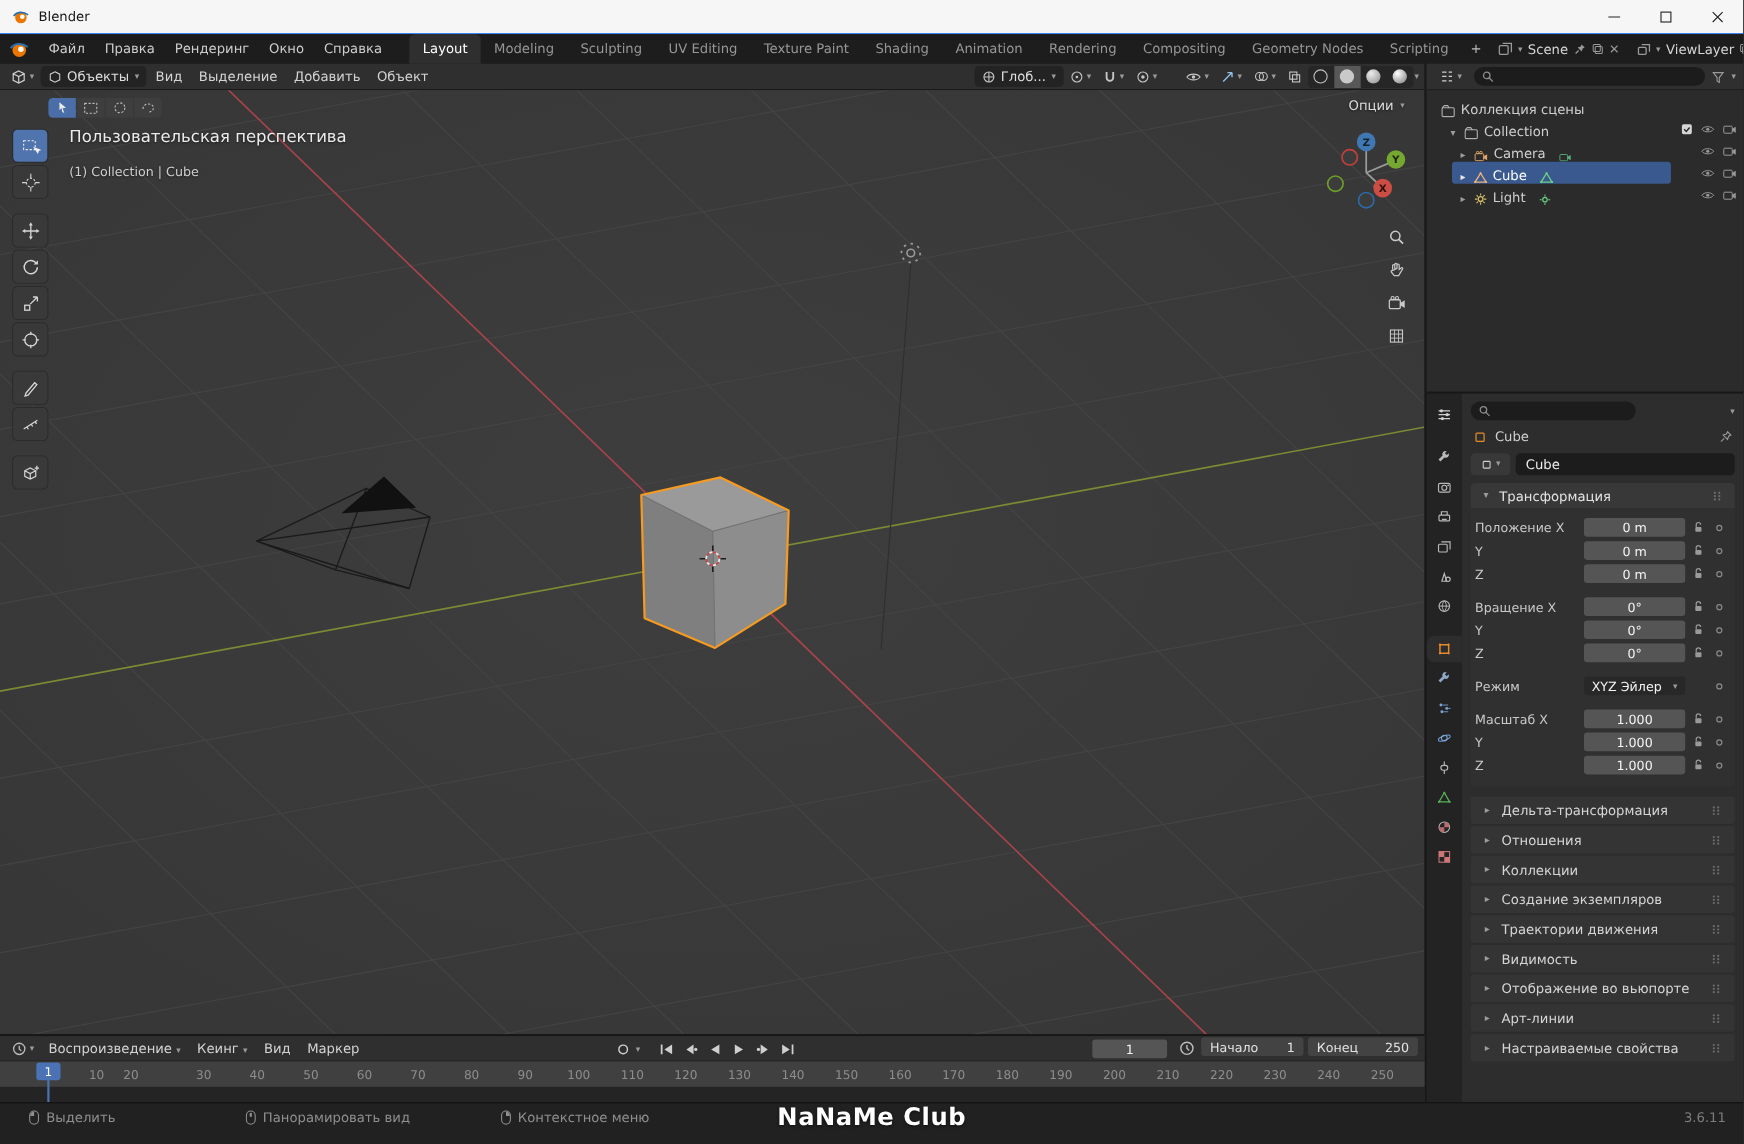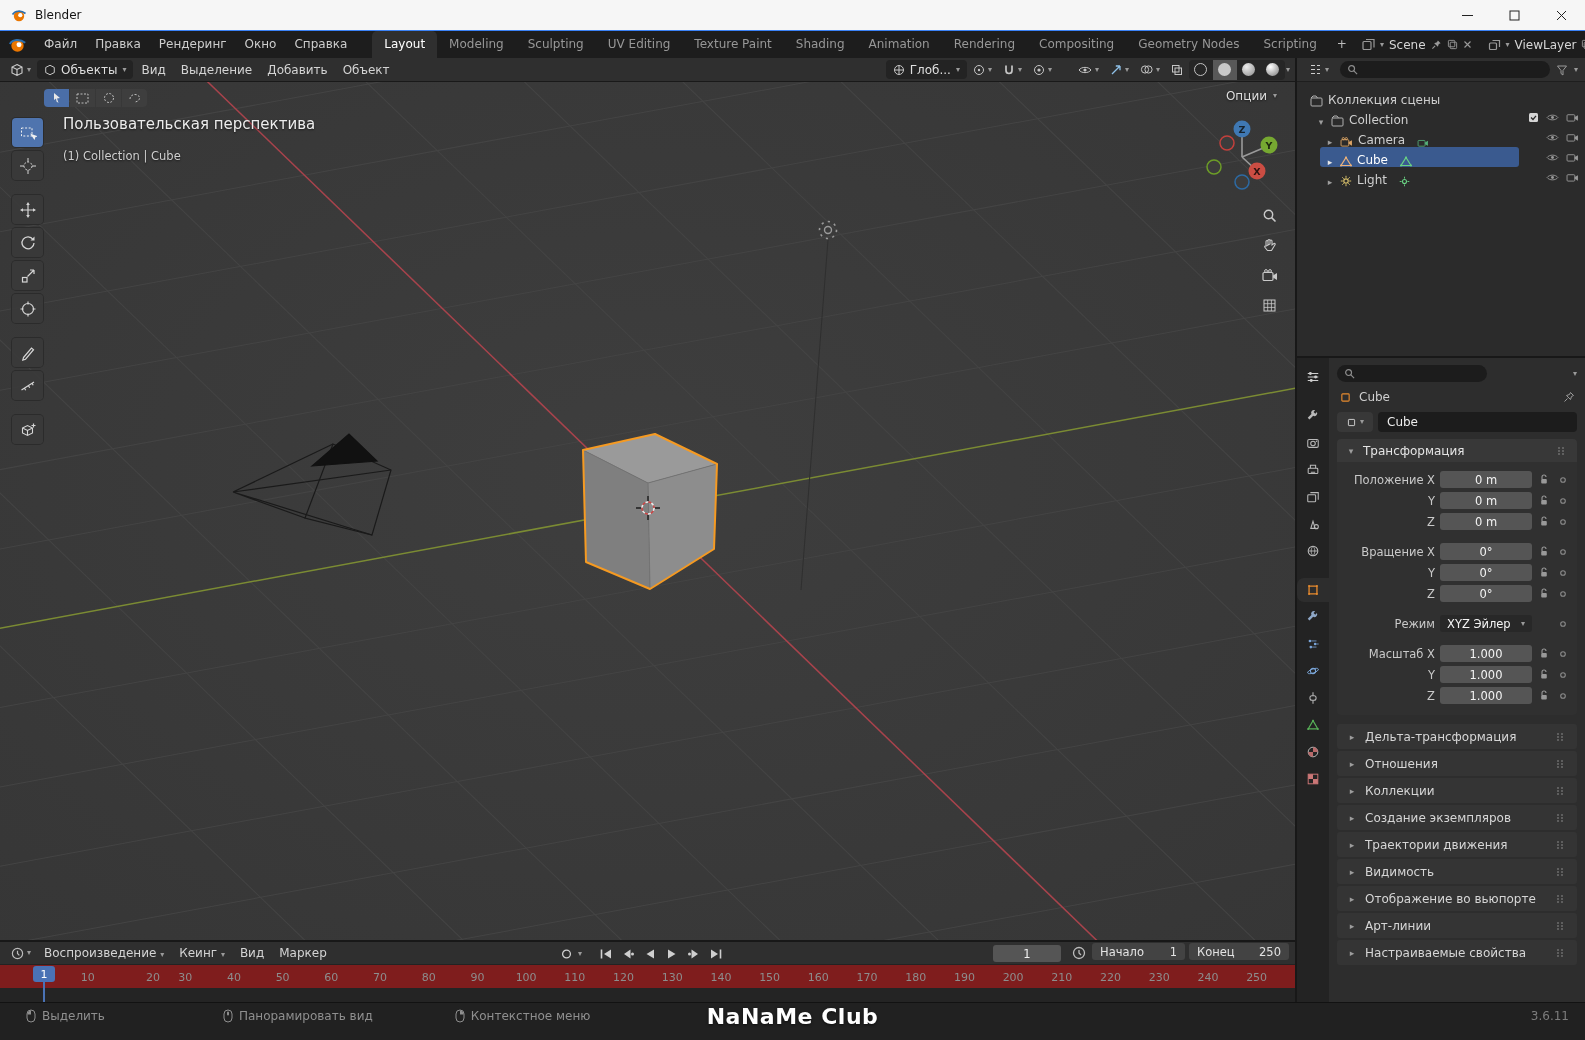--- a/index.html
+++ b/index.html
@@ -78,42 +78,42 @@
   .prop-main{flex:1;background:#2d2d2d;padding:7px 8px;display:flex;flex-direction:column;gap:7px;overflow:hidden}
   .prop-search-row{display:flex;align-items:center;gap:8px}
   .prop-search-row .search-pill{flex:0 0 150px}
   .breadcrumb-row{display:flex;align-items:center;gap:7px;padding:1px 2px}
   .name-row{display:flex;gap:5px;align-items:center}
   .mini-dd{width:36px;height:20px;background:#383838;border-radius:4px;display:flex;align-items:center;justify-content:center;gap:3px}
   .name-field{flex:1;height:20px;background:#1c1c1c;border-radius:4px;display:flex;align-items:center;padding:0 9px;color:#ededed}
   .panel-header{height:23px;background:#383838;display:flex;align-items:center;gap:7px;padding:0 9px;border-radius:4px 4px 0 0;color:#e4e4e4}
   .panel-body{background:#303030;border-radius:0 0 4px 4px;padding:8px 0 10px;display:flex;flex-direction:column;gap:2px}
   .trow{display:flex;align-items:center;height:19px;padding:0 8px 0 4px;gap:5px}
-  .tlabel{flex:0 0 94px;text-align:right;color:#c9c9c9;font-size:11.5px;white-space:nowrap}
+  .tlabel{flex:0 0 94px;text-align:left;color:#c9c9c9;font-size:11.5px;white-space:nowrap}
   .tfield{flex:0 0 92px;height:17px;background:#555;border-radius:3px;display:flex;align-items:center;justify-content:center;color:#f4f4f4;font-size:11.5px}
   .tfield.dd{background:#282828;justify-content:space-between;padding:0 7px}
   .lockslot{width:15px;display:flex;justify-content:center}
   .adot{width:13px;display:flex;justify-content:center}
   .ggap{height:7px}
   .collapsed-list{display:flex;flex-direction:column}
   .cpanel{height:25px;background:#343434;display:flex;align-items:center;gap:8px;padding:0 10px;border-radius:3px;margin-top:2px;color:#d6d6d6;white-space:nowrap}
   .cpanel .grip{margin-left:auto}
   .grip{opacity:.55}
 
   
   .timeline{position:absolute;left:0;top:940px;width:1295px;height:62px;background:#2a2a2a;border-top:2px solid #181818}
   .tl-header{height:23px;background:#2f2f2f;display:flex;align-items:center;padding:0 6px;gap:1px;position:relative;border-bottom:1px solid #232323}
   .transport{position:absolute;left:556px;top:0;height:23px;display:flex;align-items:center;gap:2px}
   .tbtn{width:20px;height:17px;display:flex;align-items:center;justify-content:center}
   .frame-field{position:absolute;left:993px;top:3px;width:68px;height:17px;background:#555;border-radius:3px;color:#f2f2f2;display:flex;align-items:center;justify-content:center;font-size:11.5px}
   .clock-btn{position:absolute;left:1072px;top:4px}
   .range-field{position:absolute;top:1px;height:17px;background:#434343;border-radius:3px;display:flex;align-items:center;justify-content:space-between;padding:0 8px;font-size:11.5px;color:#e3e3e3}
   .rf-start{left:1092px;width:93px}
   .rf-end{left:1189px;width:100px}
-  .tl-ruler{position:relative;height:23px;background:#7f1d1d}
+  .tl-ruler{position:relative;height:23px;background:#404040}
   .tick{position:absolute;bottom:4px;transform:translateX(-50%);font-size:11px;color:#8d8d8d}
   .tl-track{height:15px;background:#242424}
   .playhead{position:absolute;left:44px;top:24px;bottom:0;width:0}
   .ph-box{position:absolute;top:0;left:-11px;width:22px;height:16px;background:#4a72b5;border-radius:3px;color:#fff;display:flex;align-items:center;justify-content:center;font-size:11px}
   .ph-line{position:absolute;top:14px;bottom:0;left:-1px;width:2px;background:#4a72b5}
 
   
   .statusbar{position:absolute;left:0;top:1002px;width:1585px;height:38px;background:#212121;border-top:1px solid #121212;display:flex;align-items:flex-start;padding-top:6px;color:#8f8f8f}
   .hint{display:flex;align-items:center;gap:6px;white-space:nowrap}
   .h1{margin-left:26px}.h2{margin-left:118px}.h3{margin-left:82px}
@@ -1288,21 +1288,21 @@
           <span>1</span>
         </div>
       <div class="range-field rf-end">
           <span>Конец</span>
           <span>250</span>
         </div>
     </div>
     <div class="tl-ruler">
 
     <span class="tick" style="left: 87.83px;">10</span>
-        <span class="tick" style="left: 153px;">20</span>
+        <span class="tick" style="left: 119px;">20</span>
         <span class="tick" style="left: 185.23px;">30</span>
         <span class="tick" style="left: 233.93px;">40</span>
         <span class="tick" style="left: 282.63px;">50</span>
         <span class="tick" style="left: 331.33px;">60</span>
         <span class="tick" style="left: 380.03px;">70</span>
         <span class="tick" style="left: 428.73px;">80</span>
         <span class="tick" style="left: 477.43px;">90</span>
         <span class="tick" style="left: 526.13px;">100</span>
         <span class="tick" style="left: 574.83px;">110</span>
         <span class="tick" style="left: 623.53px;">120</span>

